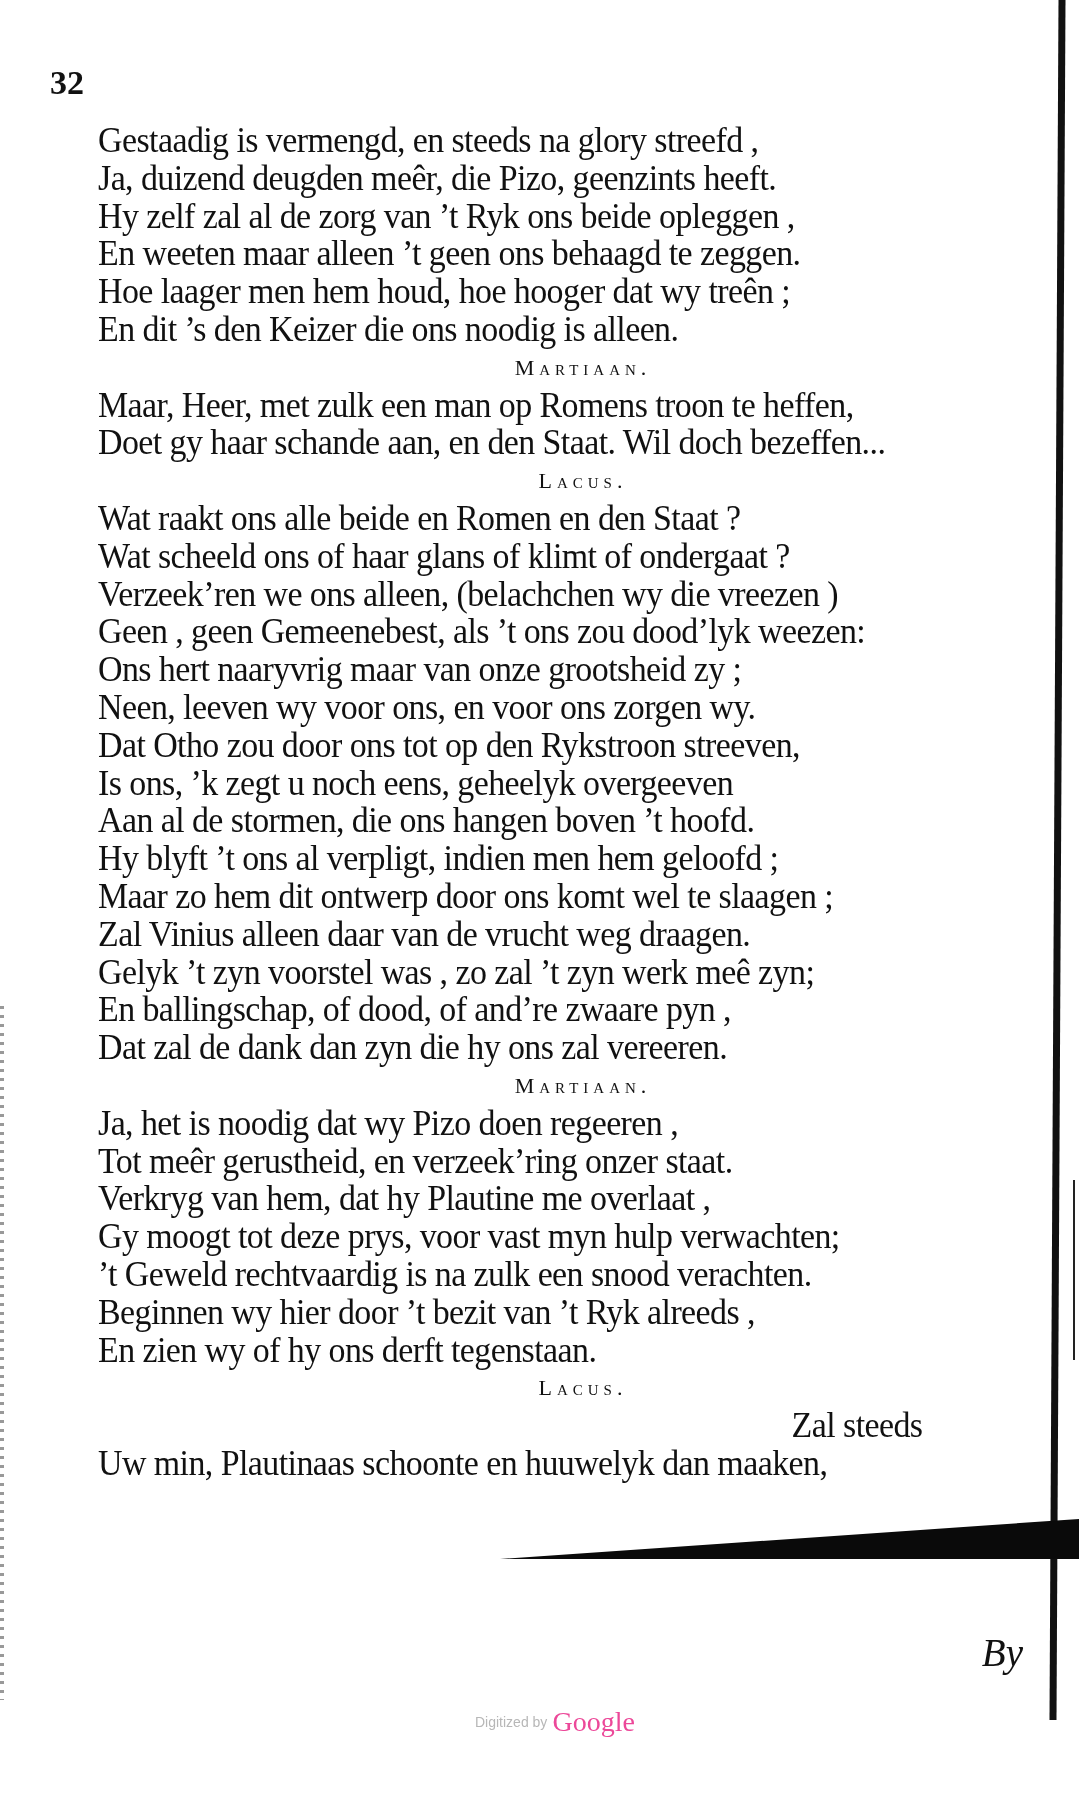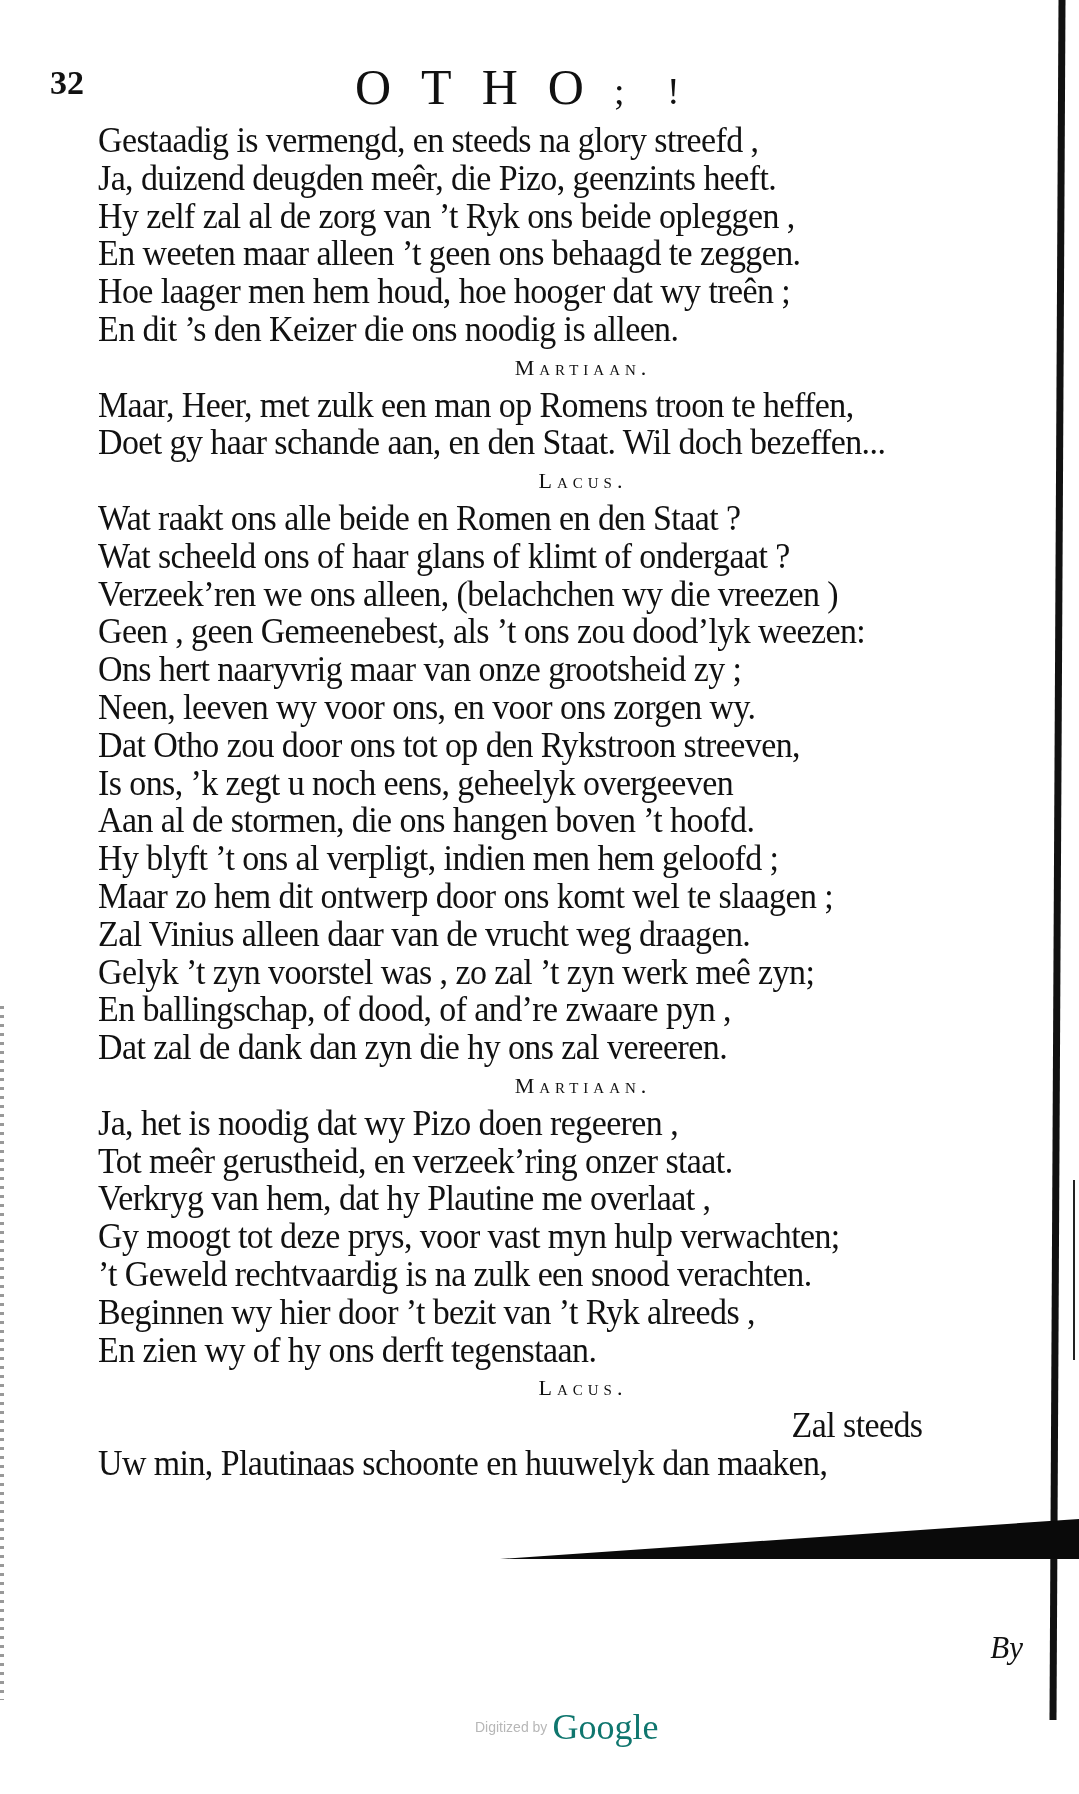--- a/index.html
+++ b/index.html
@@ -18,37 +18,36 @@
               font-family:"Liberation Serif", serif; }
   .running-title { position:absolute; left:355px; top:0; font-size:50px; letter-spacing:30px;
                    font-family:"Liberation Serif", serif; }
   .running-title .mark { letter-spacing:0; font-size:38px; }
   .text { position:absolute; left:52px; top:122px; width:970px;margin-left:46px; }
   .line { font-family:"Liberation Serif", serif; font-size:35px; line-height:37.8px; height:37.8px;
           white-space:nowrap; letter-spacing:-0.6px; transform:scaleX(0.97); transform-origin:left; }
   .speaker { font-family:"Liberation Serif", serif; text-align:center; font-size:22px;
              line-height:37.8px; height:37.8px; letter-spacing:5px; font-variant:small-caps; }
   .right-fragment { text-align:right; padding-right:120px; }
-  .catchword { position:absolute; right:56px; top:1630px; font-size:31px; font-family:"Liberation Serif", serif; font-style:italic; }
+  .catchword { position:absolute; right:56px; top:1630px; font-size:39px; font-family:"Liberation Serif", serif; font-style:italic; }
   .watermark { position:absolute; left:475px; top:1706px; color:#b7b7b7; white-space:nowrap; }
   .watermark .small { font-family:"Liberation Sans", sans-serif; font-size:14px; vertical-align:middle;margin-top:26px; }
-  .watermark .brand { font-family:"Liberation Serif", serif; font-size:36px; vertical-align:middle; color:#0f766e; }
+  .watermark .brand { font-family:"Liberation Serif", serif; font-size:28px; vertical-align:middle; color:#ec4899; }
 </style>
 </head>
 <body>
 
 <div class="page">
   <div class="right-edge"></div>
   <div class="right-edge-thin"></div>
   <div class="left-specks"></div>
   <div class="bottom-shadow"></div>
 
   <div class="header">
     <span class="page-num">32</span>
-    <span class="running-title"><span>OTHO</span><span class="mark">;</span> <span class="mark">!</span></span>
   </div>
 
   <div class="text" id="text-block">
       <div class="line">Gestaadig is vermengd, en steeds na glory streefd ,</div>
       <div class="line">Ja, duizend deugden meêr, die Pizo, geenzints heeft.</div>
       <div class="line">Hy zelf zal al de zorg van ’t Ryk ons beide opleggen ,</div>
       <div class="line">En weeten maar alleen ’t geen ons behaagd te zeggen.</div>
       <div class="line">Hoe laager men hem houd, hoe hooger dat wy treên ;</div>
       <div class="line">En dit ’s den Keizer die ons noodig is alleen.</div>
       <div class="speaker">Martiaan.</div>

